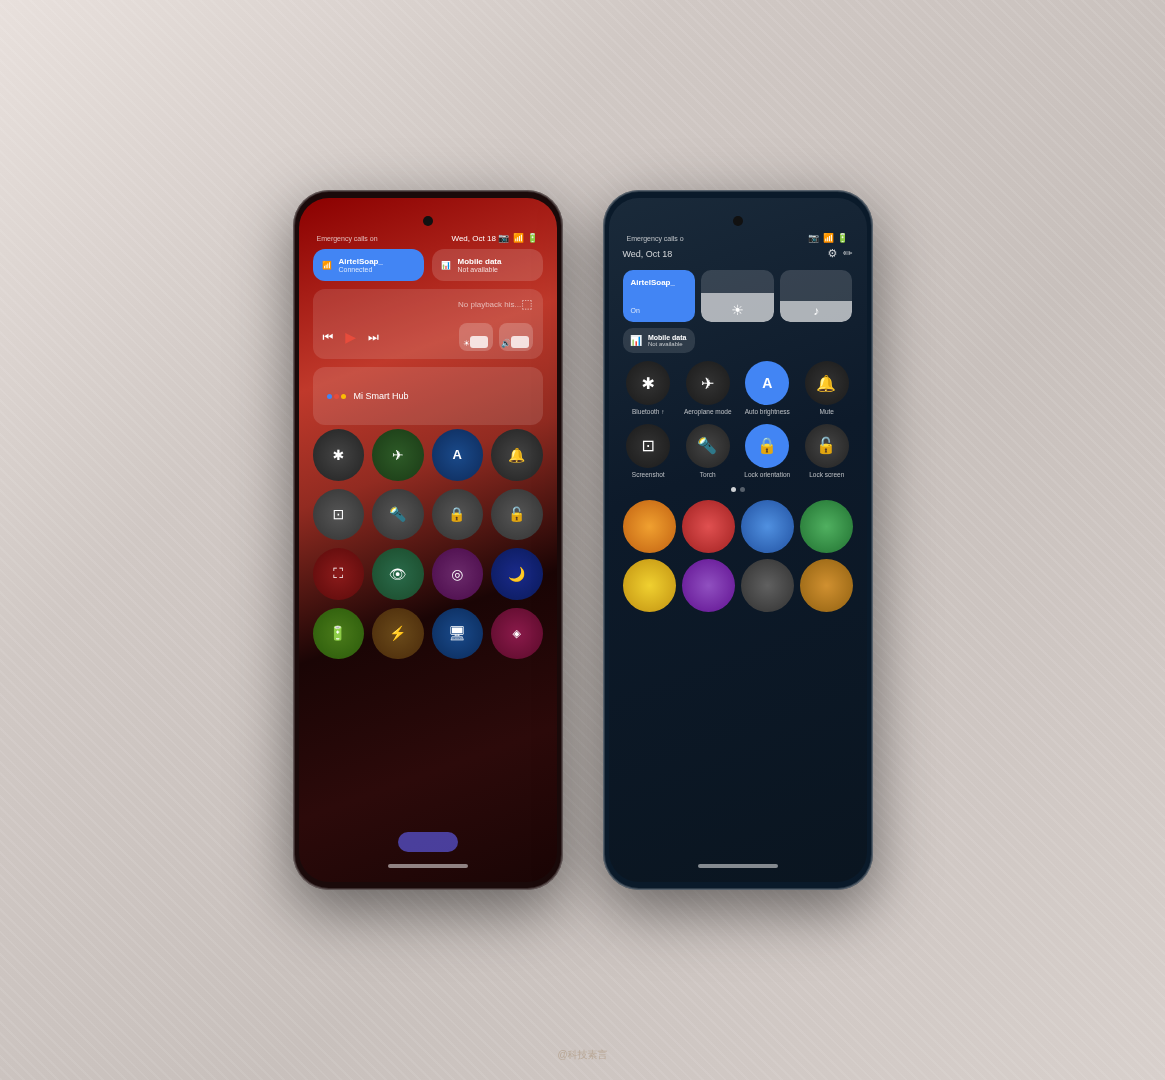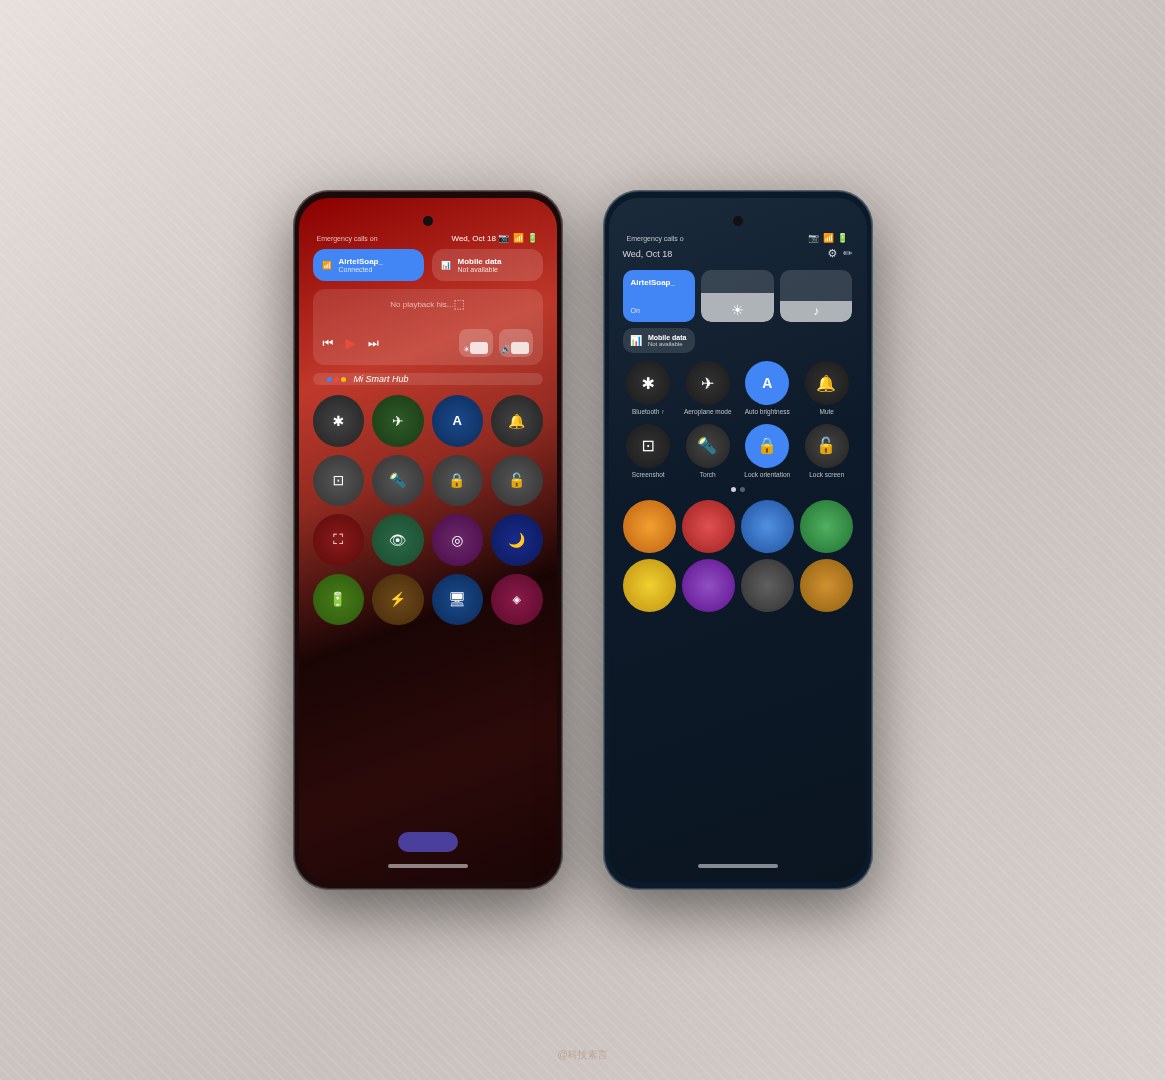--- a/index.html
+++ b/index.html
@@ -158,23 +158,23 @@
     
     .media-player {
       background: rgba(255,255,255,0.12);
       border-radius: 12px;
       padding: 8px 10px;
       margin-bottom: 8px;
     }
 
     .media-top {
       display: flex;
-      justify-content: center;
-      align-items: center;
-      margin-bottom: 18px;
+      justify-content: flex-end;
+      align-items: center;
+      margin-bottom: 12px;
     }
 
     .cast-icon {
       font-size: 12px;
       color: rgba(255,255,255,0.7);
     }
 
     .media-controls {
       display: flex;
       align-items: center;
@@ -209,27 +209,26 @@
       width: 18px;
       height: 12px;
       background: rgba(255,255,255,0.8);
       border-radius: 3px;
     }
 
     
     .mi-hub {
       background: rgba(255,255,255,0.12);
       border-radius: 12px;
-      padding: 1px 14px;
+      padding: 24px 14px;
       display: flex;
       align-items: center;
       gap: 8px;
       font-size: 9px;
-      margin-bottom: 10px;
-      font-style: italic;
+      margin-bottom: 4px;
     }
 
     .mi-dots {
       display: flex;
       gap: 2px;
     }
 
     .mi-dot {
       width: 5px;
       height: 5px;

